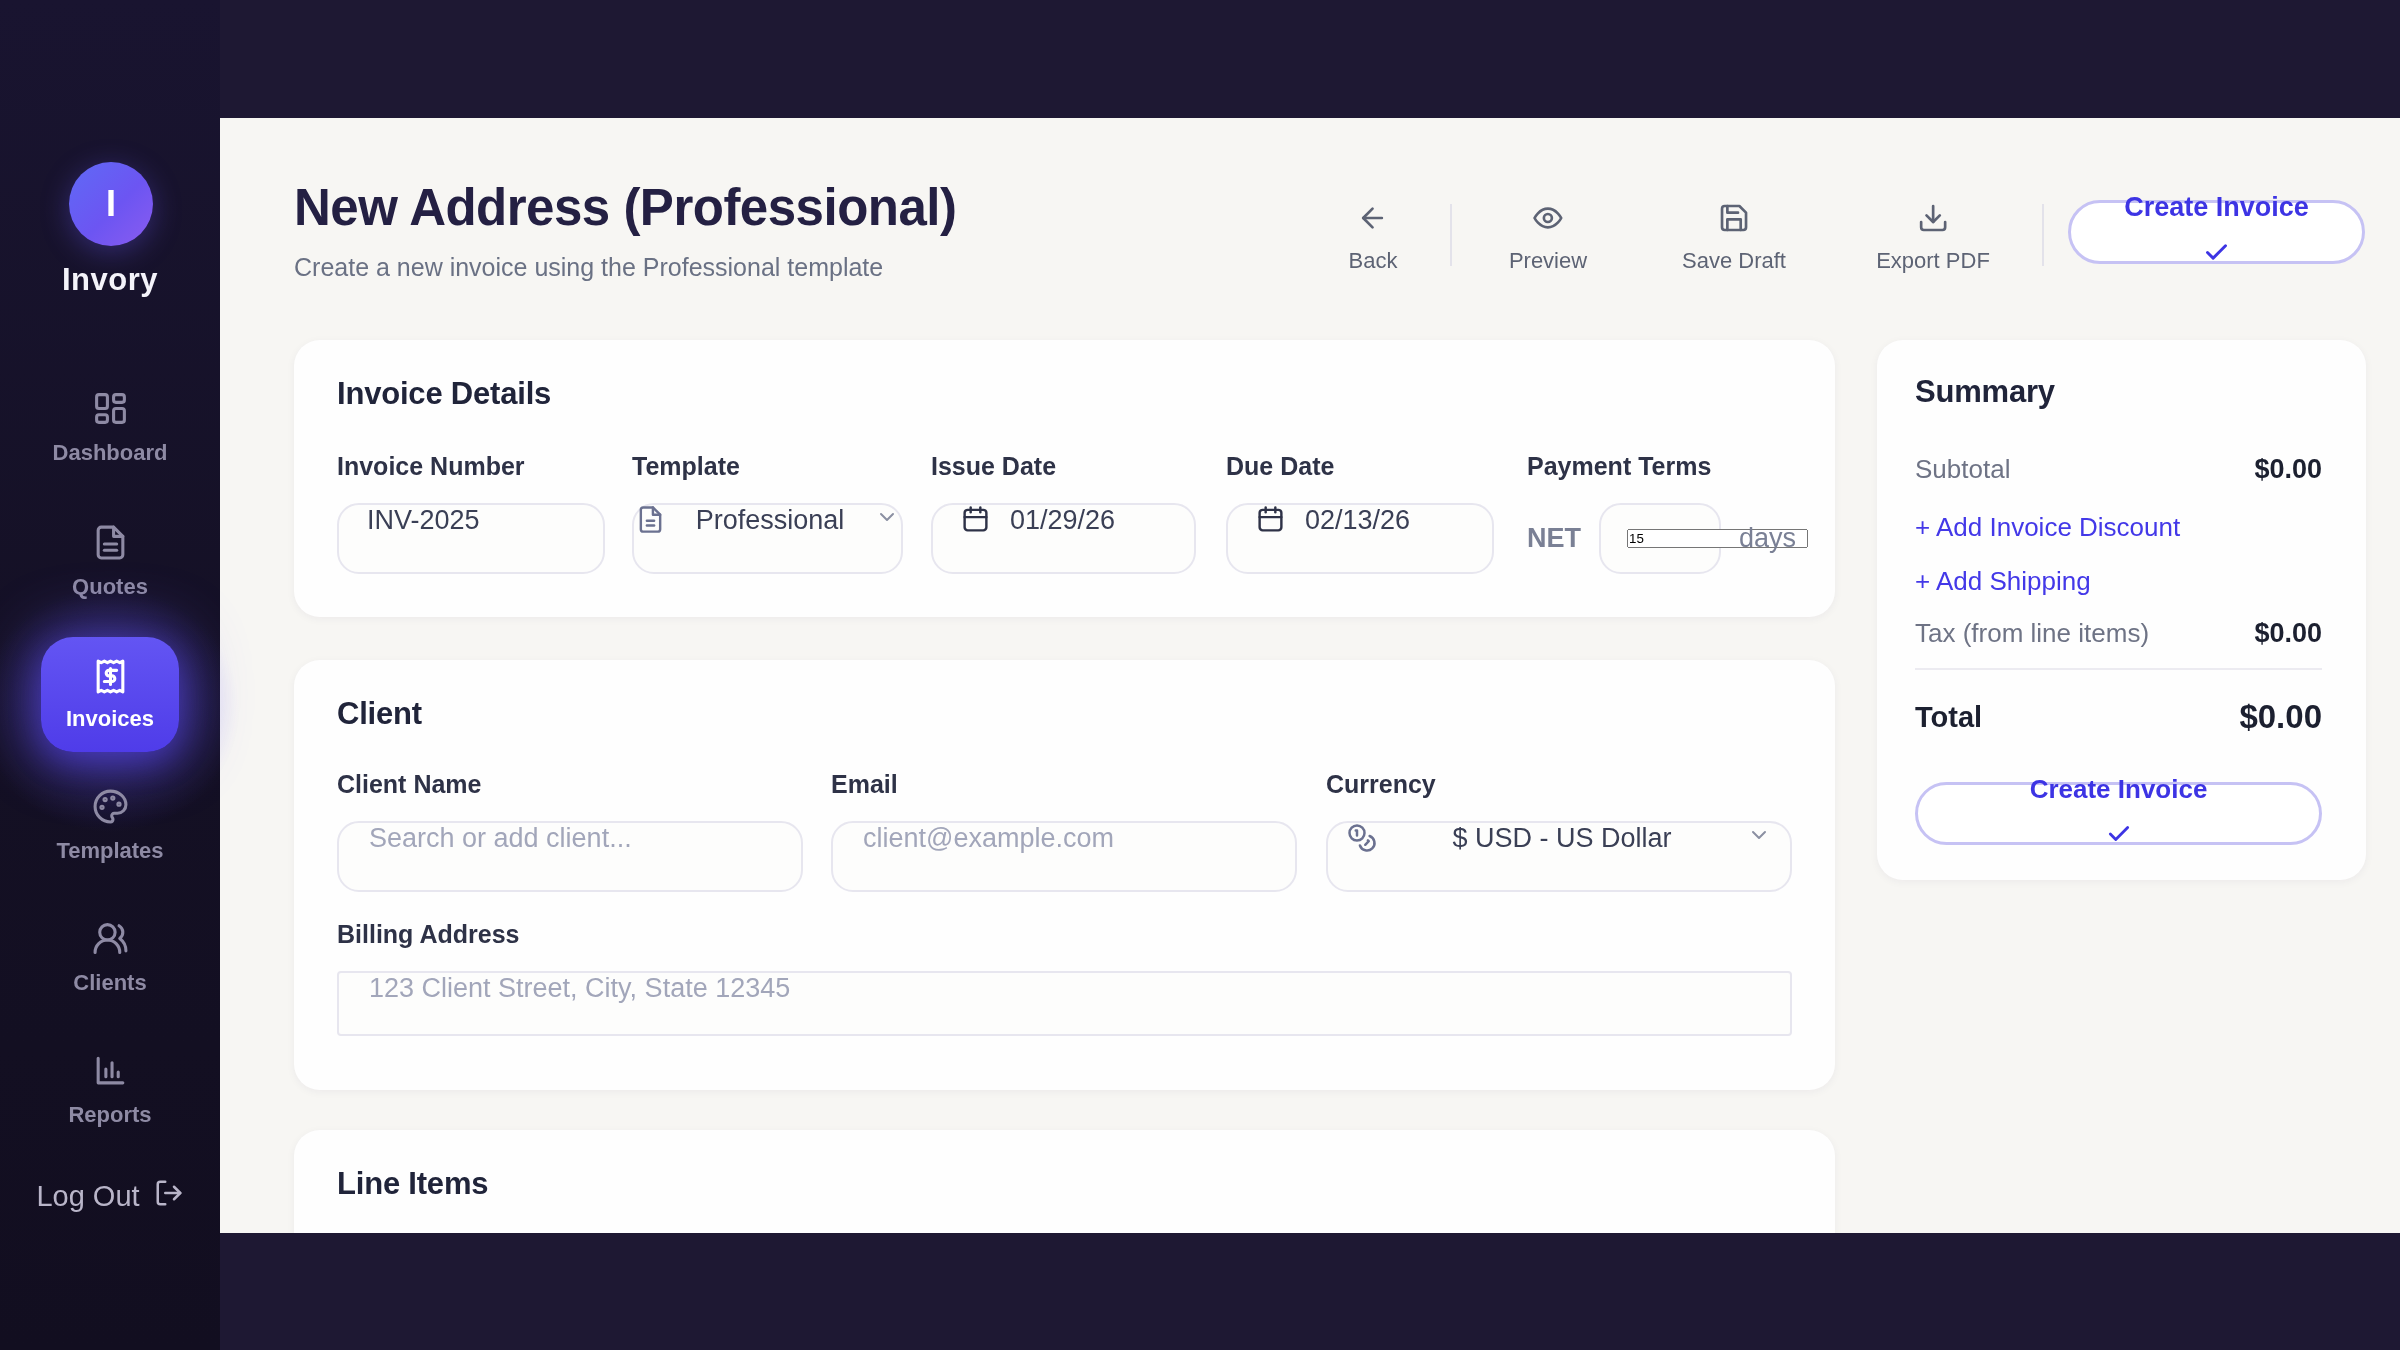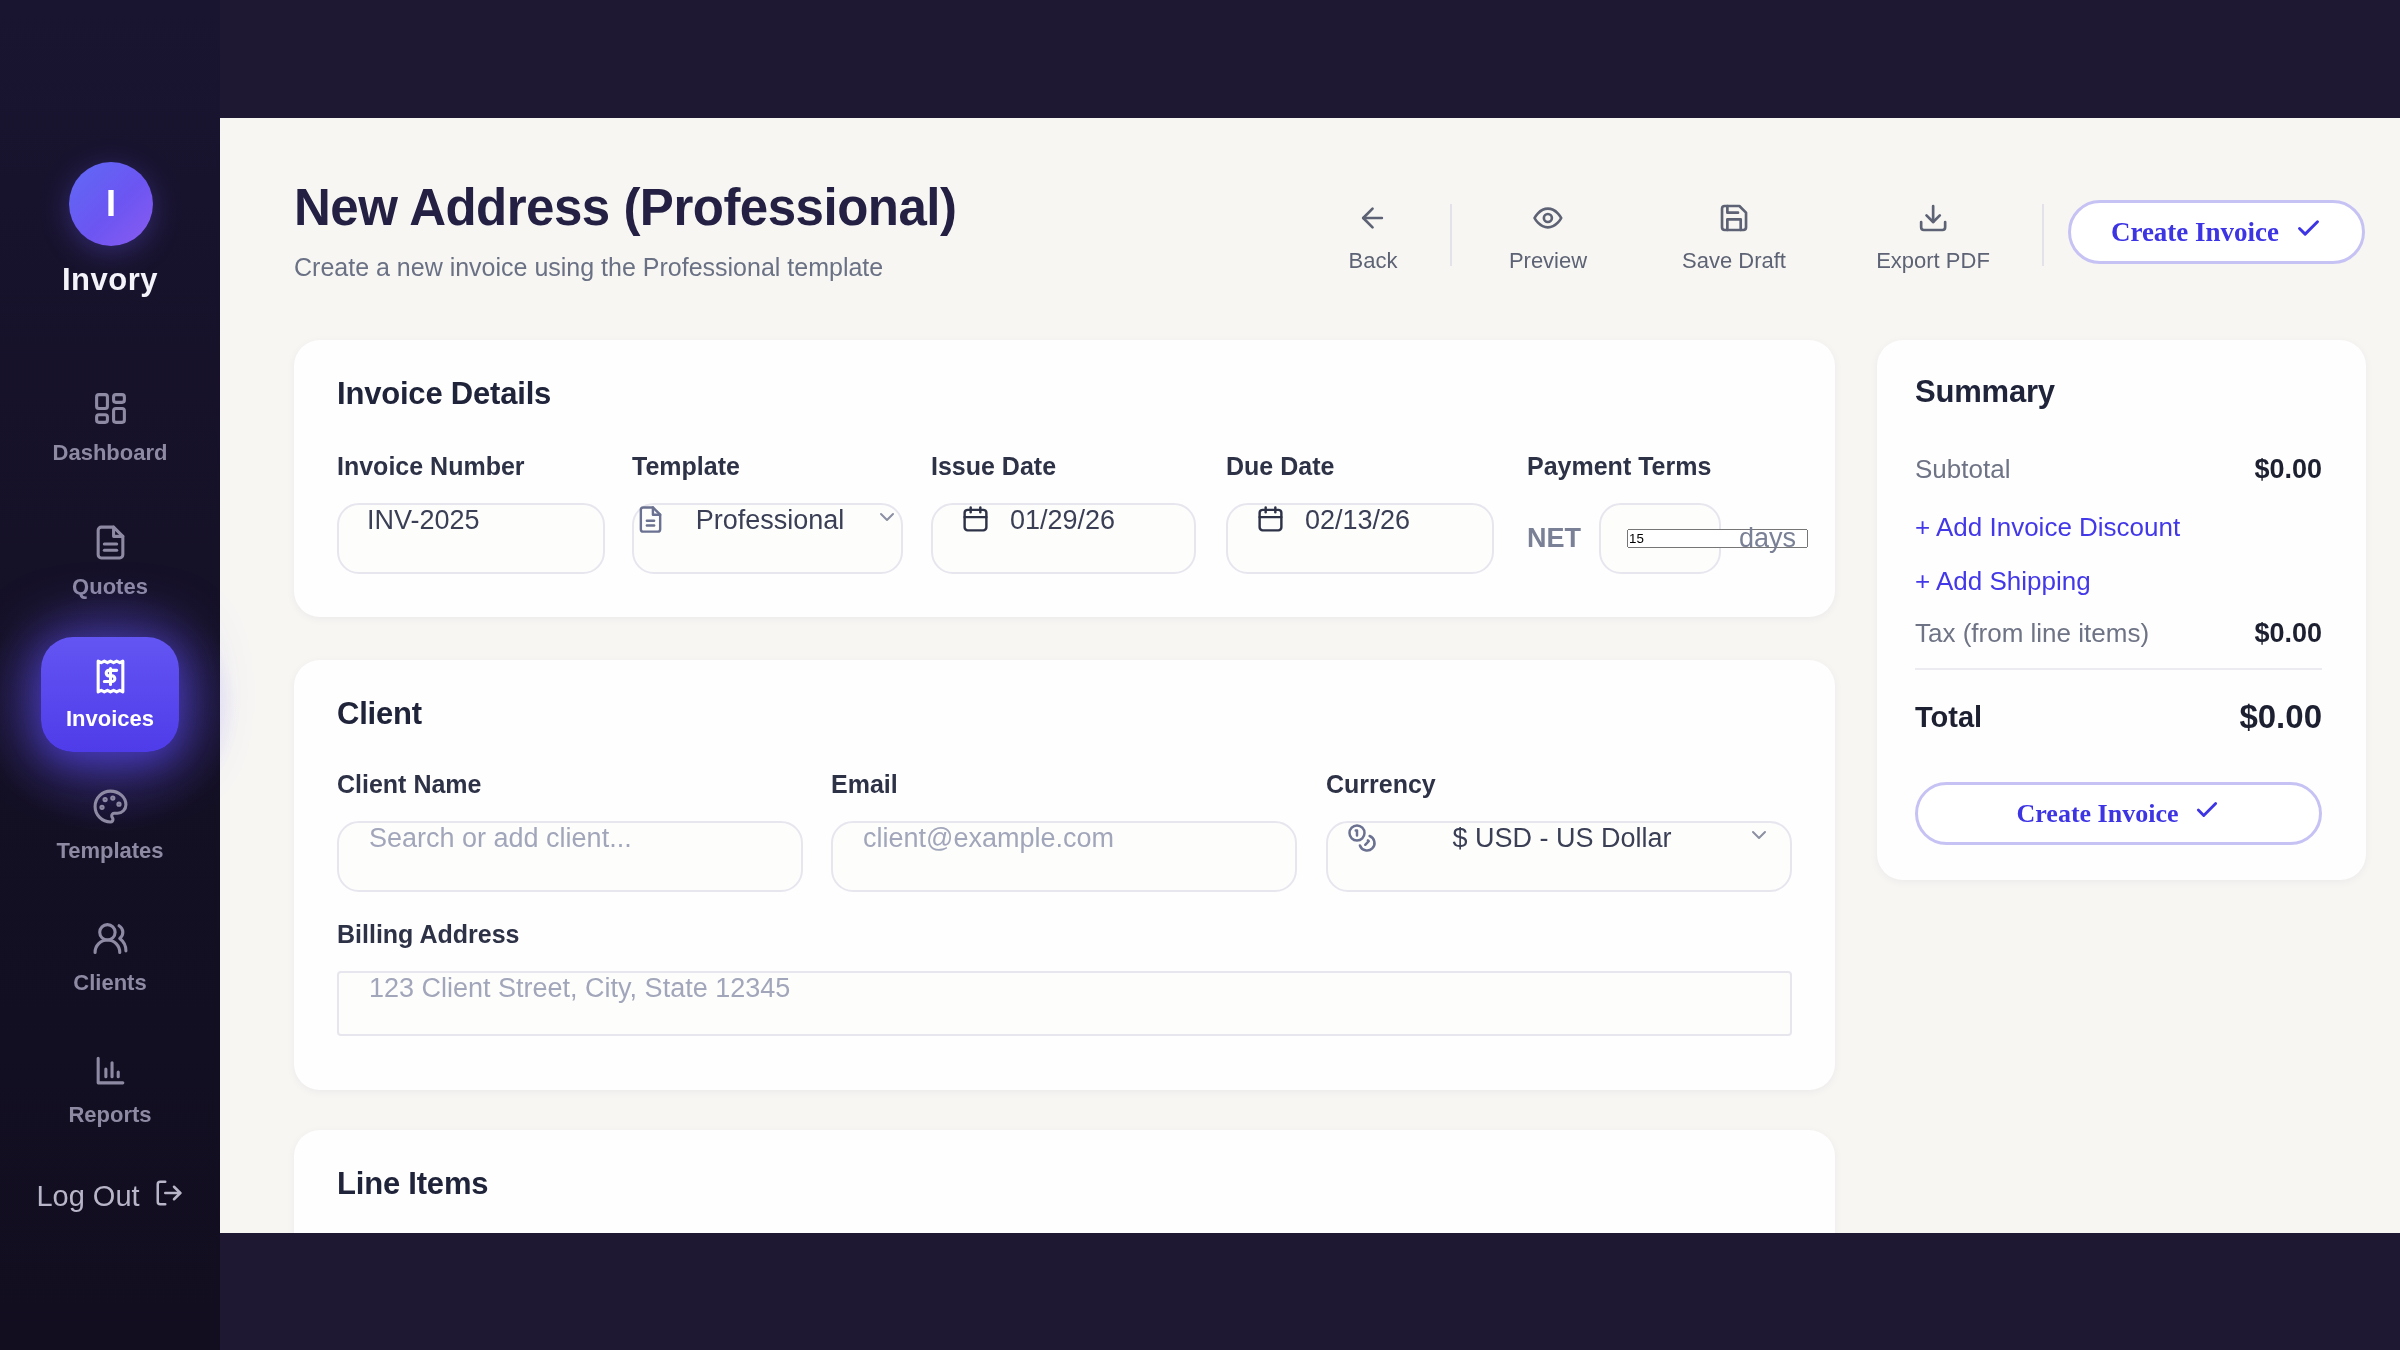--- a/index.html
+++ b/index.html
@@ -74,21 +74,22 @@
   }
   .hdr-action svg { width:32px; height:32px; stroke:#5d6374; stroke-width:2; fill:none;
     stroke-linecap:round; stroke-linejoin:round; }
   .hdr-action .hdr-label { display:block; margin-top:10px; font-size:22px; font-weight:500; }
   .hdr-divider { position:absolute; top:86px; width:2px; height:62px; background:#e3e2ea; }
 
   .create-btn {
     position:absolute; display:flex; align-items:center; justify-content:center; gap:16px;
     background:#ffffff; border:3px solid #c6c2f4; border-radius:34px;
     color:#3d34e4; font-weight:bold; cursor:pointer;
-    font-family:Liberation Serif, serif;
+    font-family:Liberation Sans, sans-serif;
+    flex-direction:column;
   }
   .create-btn svg { stroke:#3d34e4; stroke-width:2.6; fill:none; stroke-linecap:round; stroke-linejoin:round; }
   .create-btn.top { left:1848px; top:82px; width:297px; height:64px; font-size:27px; }
   .create-btn.top svg { width:27px; height:27px; }
 
   
   .card {
     position:absolute; background:#fefefe; border-radius:26px;
     box-shadow:0 2px 8px rgba(30,24,70,0.05);
   }

